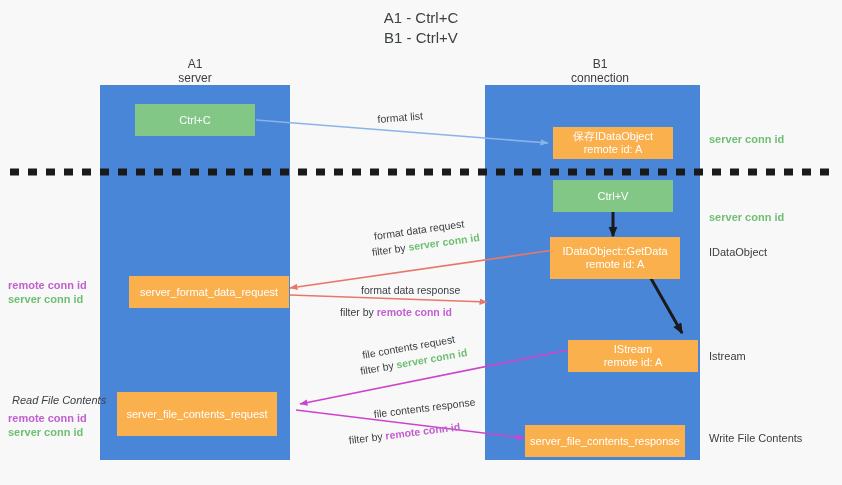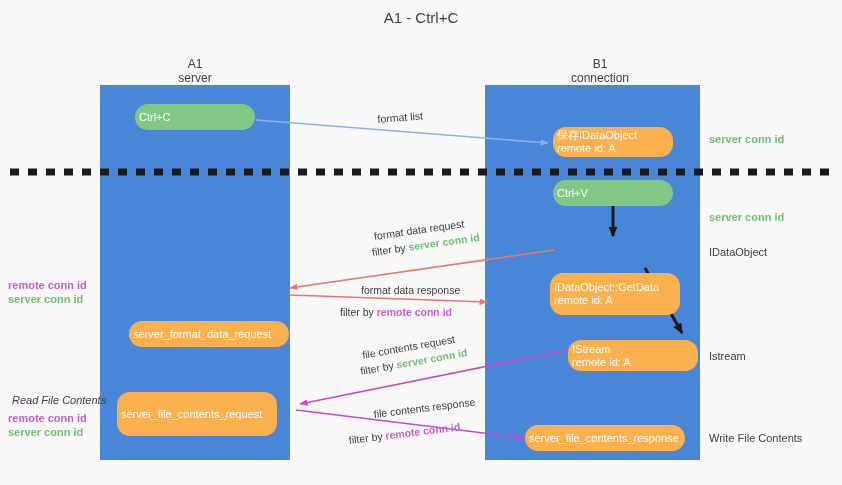--- a/index.html
+++ b/index.html
@@ -28,23 +28,22 @@
   .colhead .l1{display:block;}
   .colhead .l2{display:block;}
 
   
   .lane{background:#4a86d8;}
 
   
   .node{
     box-sizing:border-box;
     display:flex;align-items:center;justify-content:center;
-    color:#ffffff;font-size:11px;line-height:13px;
-    padding:10px 4px;
-    border-radius:13px;
+    text-align:center;color:#ffffff;font-size:11px;line-height:13px;
+    padding:16px 4px;
   }
   .node.green{background:#82c785;}
   .node.orange{background:#fbb04e;}
   .node .inner{width:100%;}
 
   
   .elabel{
     font-size:10.5px;color:#3c4043;white-space:nowrap;line-height:14px;
   }
   .elabel.rot{transform-origin:left top;}
@@ -57,20 +56,21 @@
   .side .m{color:#c25fd0;font-weight:bold;}
   .side.bold-g{color:#6fbf73;font-weight:bold;}
 </style>
 </head>
 <body>
 
 <div id="canvas">
 
   <div class="abs title">
     <div>A1 - Ctrl+C</div>
+    <div>B1 - Ctrl+V</div>
   </div>
 
   <div class="abs colhead" style="left:100px;top:57px;width:190px;">
     <span class="l1">A1</span>
     <span class="l2">server</span>
   </div>
   <div class="abs colhead" style="left:505px;top:57px;width:190px;">
     <span class="l1">B1</span>
     <span class="l2">connection</span>
   </div>
@@ -108,40 +108,40 @@
 
     <path d="M568,350 L300,404" stroke="#cc44cc" stroke-width="1.6" fill="none" marker-end="url(#ah-magenta)"></path>
 
     <path d="M296,410 L524,438" stroke="#cc44cc" stroke-width="1.6" fill="none" marker-end="url(#ah-magenta)"></path>
   </svg>
 
   <div class="abs node green" style="left:135px;top:104px;width:120px;height:26px;">
     <span class="inner">Ctrl+C</span>
   </div>
 
-  <div class="abs node orange" style="left:129px;top:276px;width:160px;height:26px;margin-top:45px;">
+  <div class="abs node orange" style="left:129px;top:276px;width:160px;height:26px;">
     <span class="inner">server_format_data_request</span>
   </div>
 
   <div class="abs node orange" style="left:117px;top:392px;width:160px;height:44px;">
     <span class="inner">server_file_contents_request</span>
   </div>
 
   <div class="abs node orange" style="left:553px;top:127px;width:120px;height:30px;">
     <span class="inner">
       <span>保存IDataObject</span><br>
       <span>remote id: A</span>
     </span>
   </div>
 
   <div class="abs node green" style="left:553px;top:180px;width:120px;height:26px;">
     <span class="inner">Ctrl+V</span>
   </div>
 
-  <div class="abs node orange" style="left:550px;top:237px;width:130px;height:42px;margin-top:36px;">
+  <div class="abs node orange" style="left:550px;top:237px;width:130px;height:42px;">
     <span class="inner">
       <span>IDataObject::GetData</span><br>
       <span>remote id: A</span>
     </span>
   </div>
 
 
   <div class="abs node orange" style="left:568px;top:340px;width:130px;height:31px;">
     <span class="inner">
       <span>IStream</span><br>

